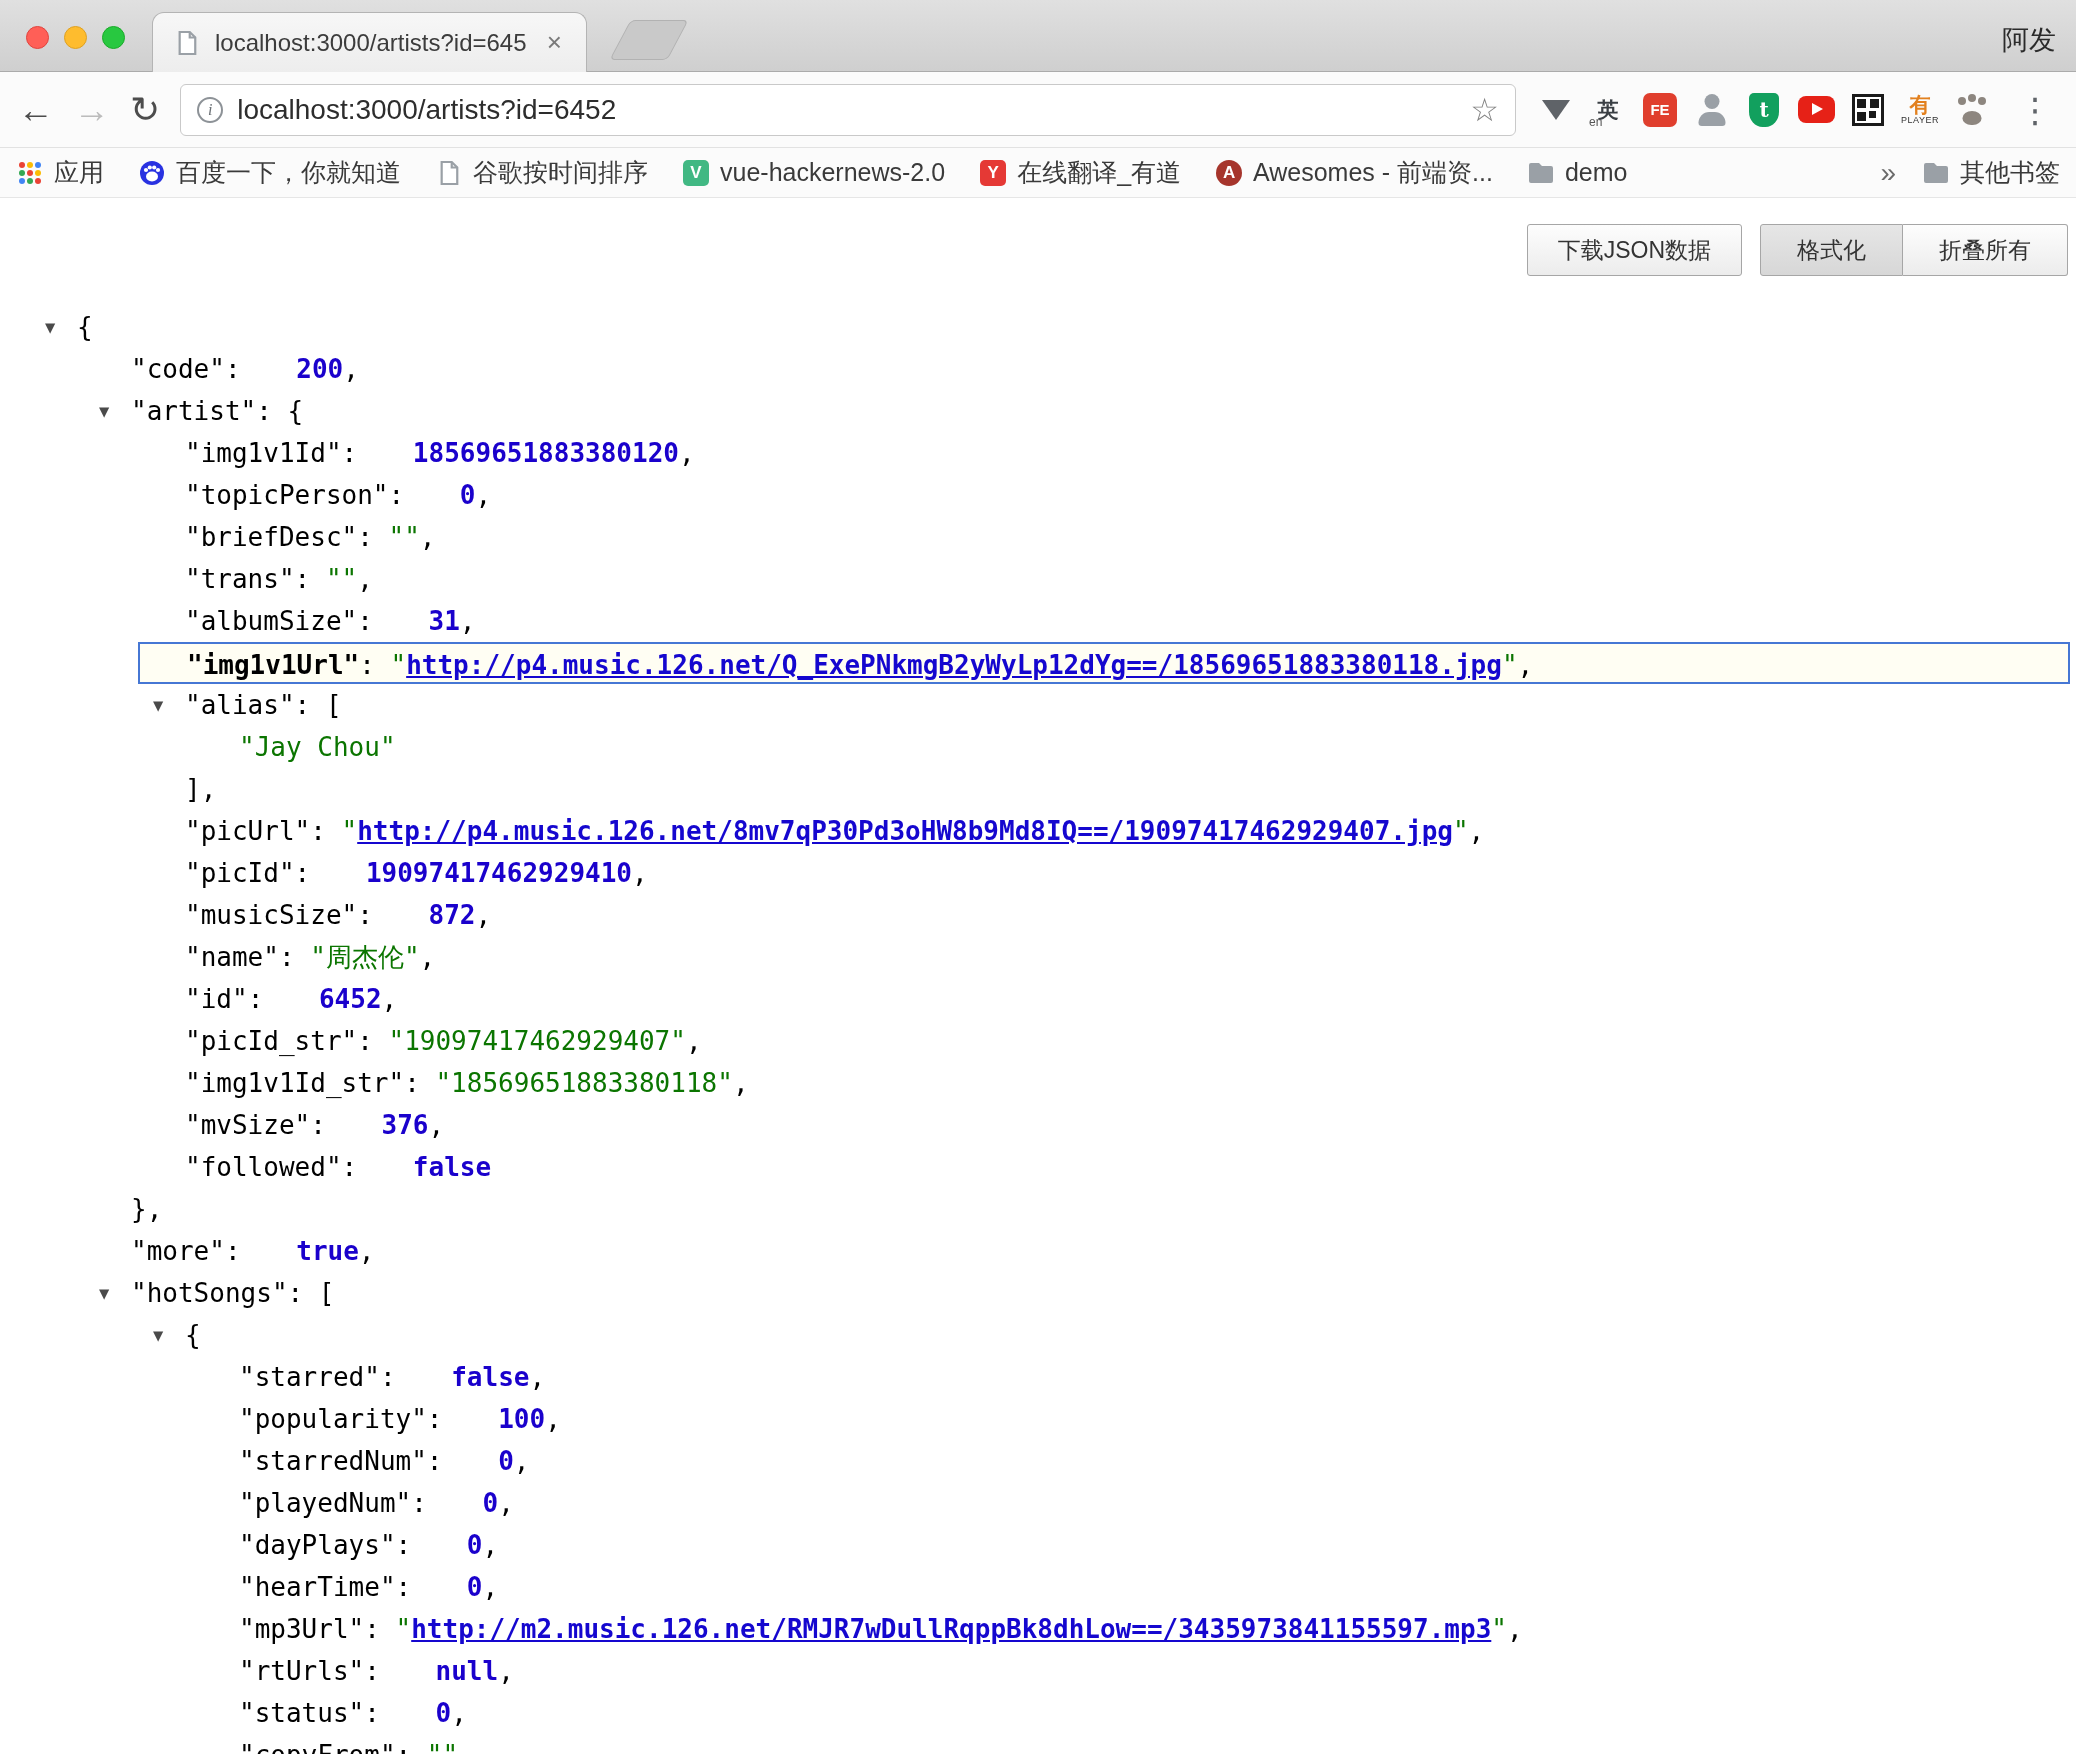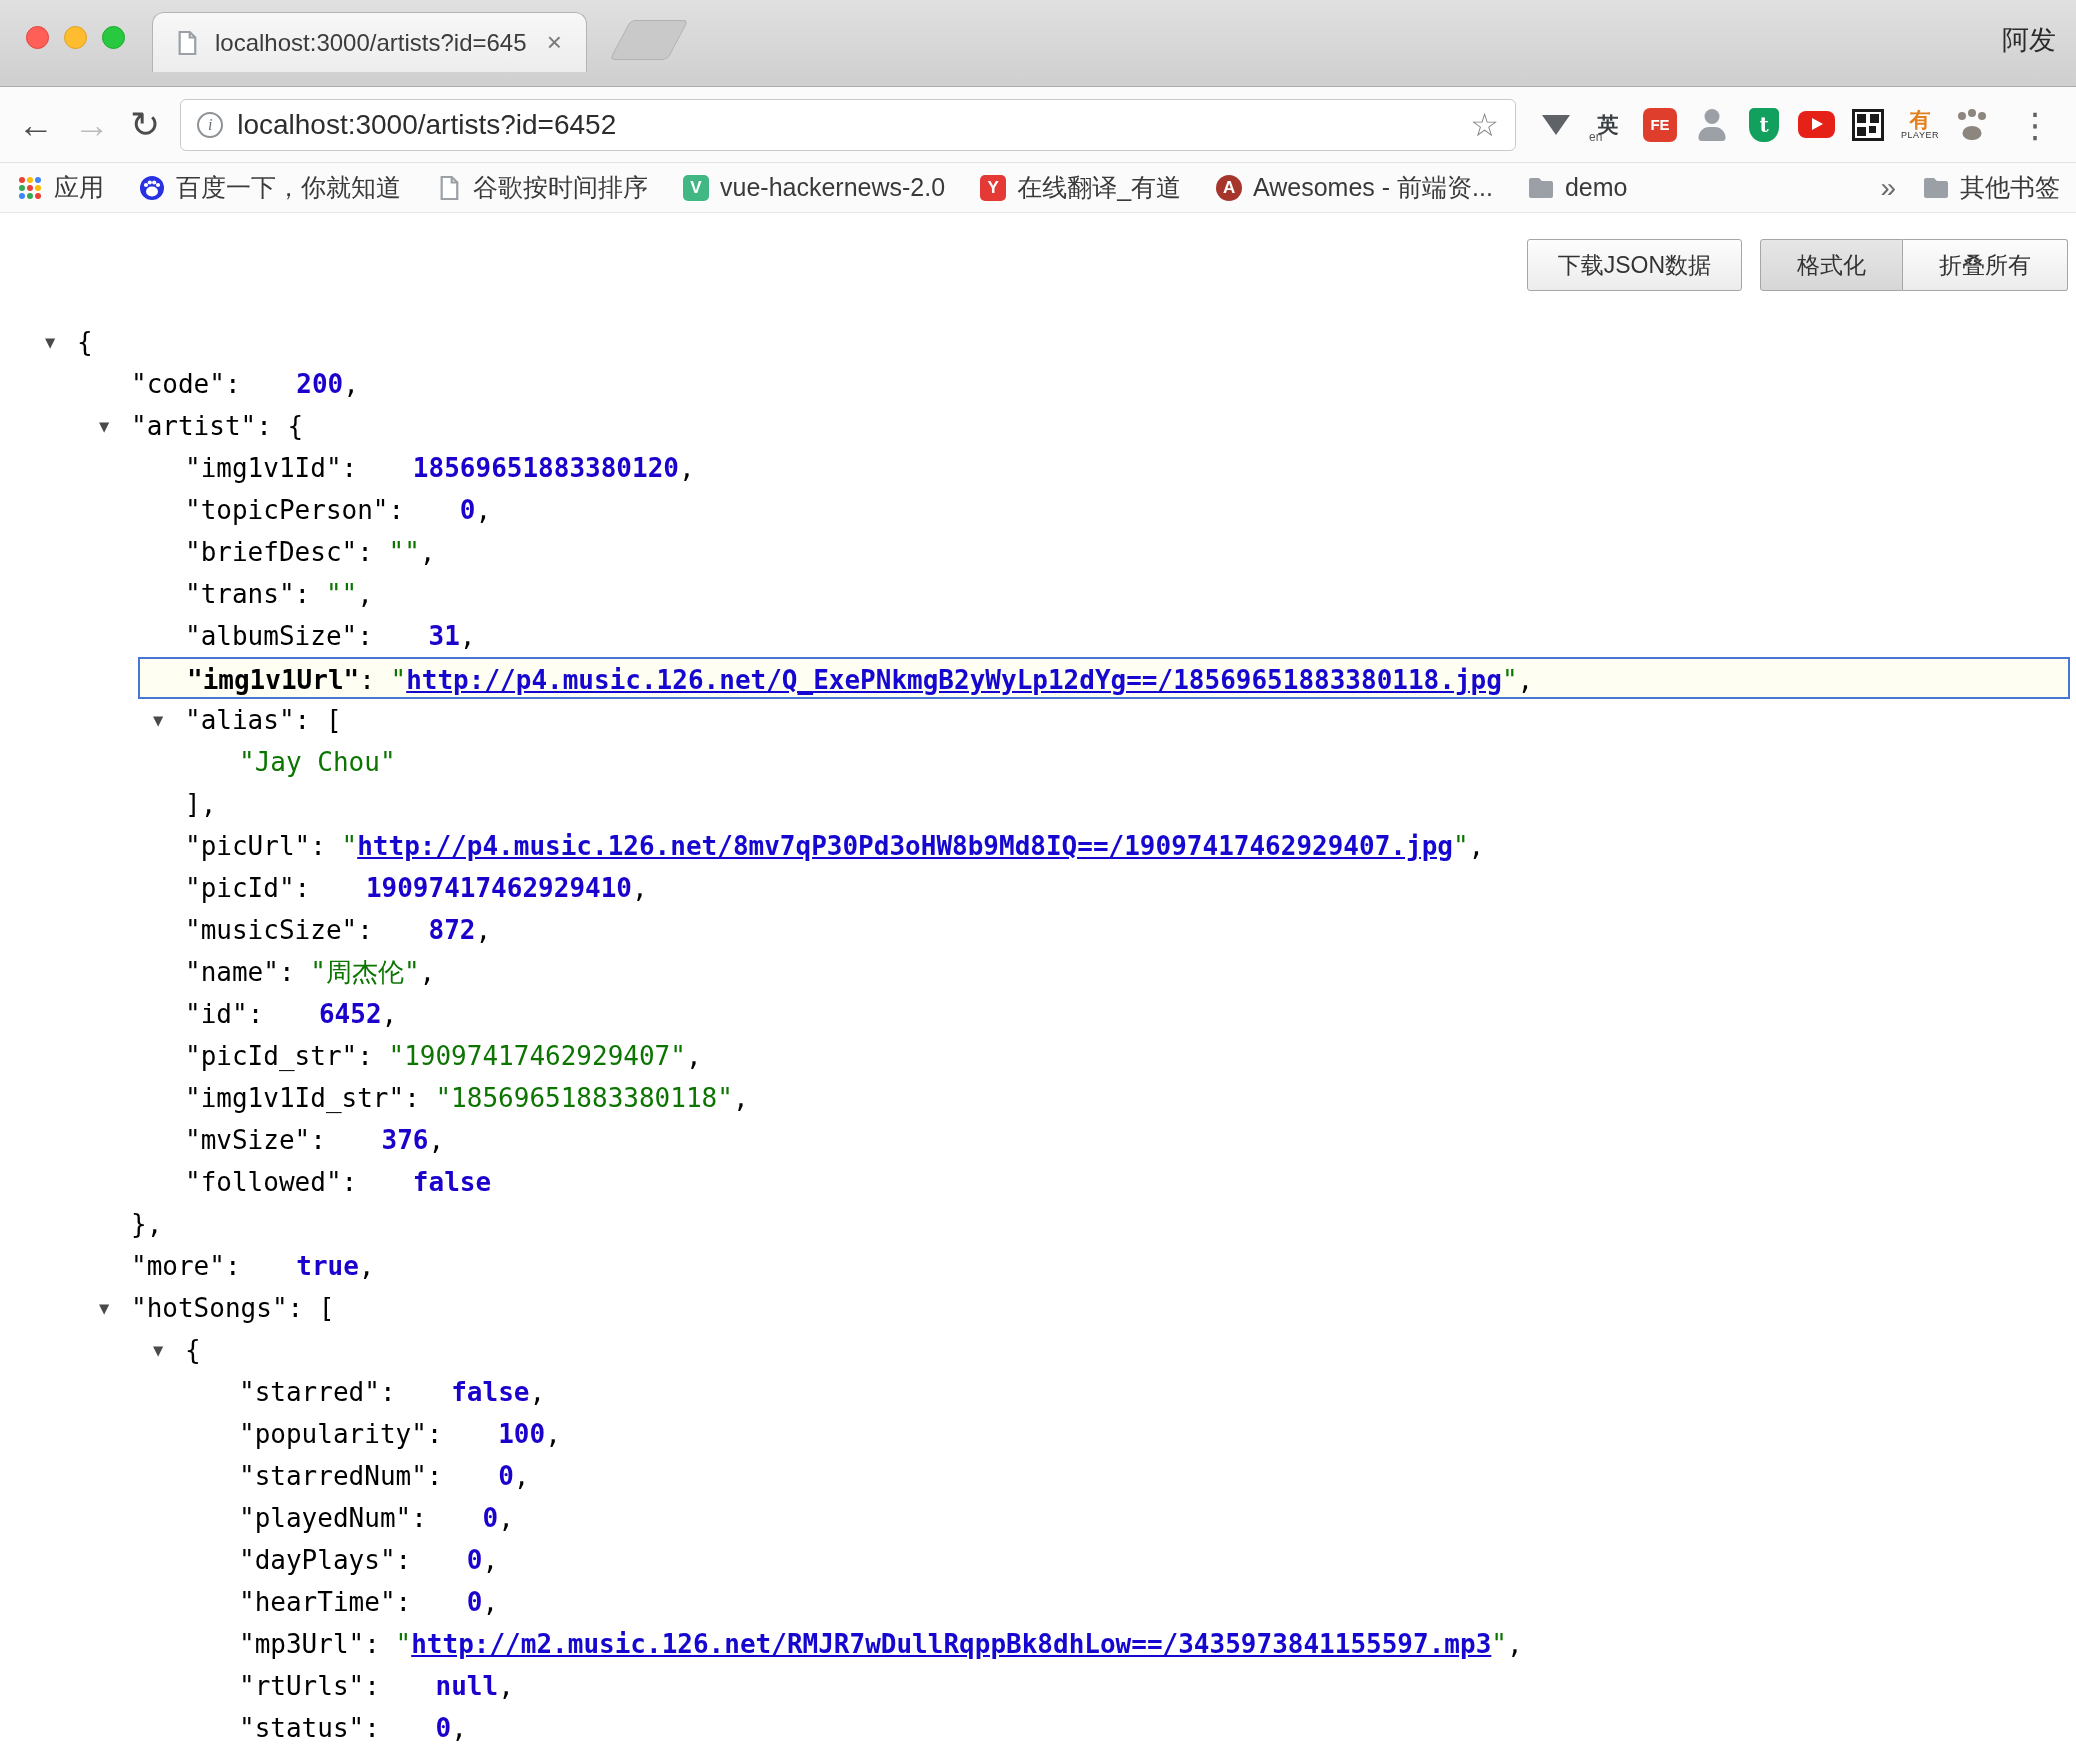--- a/index.html
+++ b/index.html
@@ -1,20 +1,20 @@
 <!DOCTYPE html>
 <html><head>
 <meta charset="utf-8">
 <style>
   * { margin:0; padding:0; box-sizing:border-box; }
   html,body { width:2076px; height:1754px; overflow:hidden; background:#fff;
     font-family:"Liberation Sans", sans-serif; }
 
   
-  .tabstrip { position:relative; height:87px;
+  .tabstrip { position:relative; height:72px;
     background:linear-gradient(#e0e0e0,#cfcfcf); border-bottom:1px solid #ababab; }
   .traffic { position:absolute; left:26px; top:26px; display:flex; gap:15px; }
   .dot { width:23px; height:23px; border-radius:50%; cursor:pointer; }
   .dot.red { background:#ff5f57; border:1px solid #e0443e; }
   .dot.yellow { background:#febc2e; border:1px solid #dea123; }
   .dot.green { background:#28c840; border:1px solid #1aab29; }
   .tab { position:absolute; left:152px; top:12px; width:435px; height:60px;
     background:linear-gradient(#f7f7f7,#ededed); border:1px solid #b4b4b4; border-bottom:none;
     border-radius:12px 12px 0 0; display:flex; align-items:center; gap:14px; padding:0 20px;
     cursor:pointer; }

